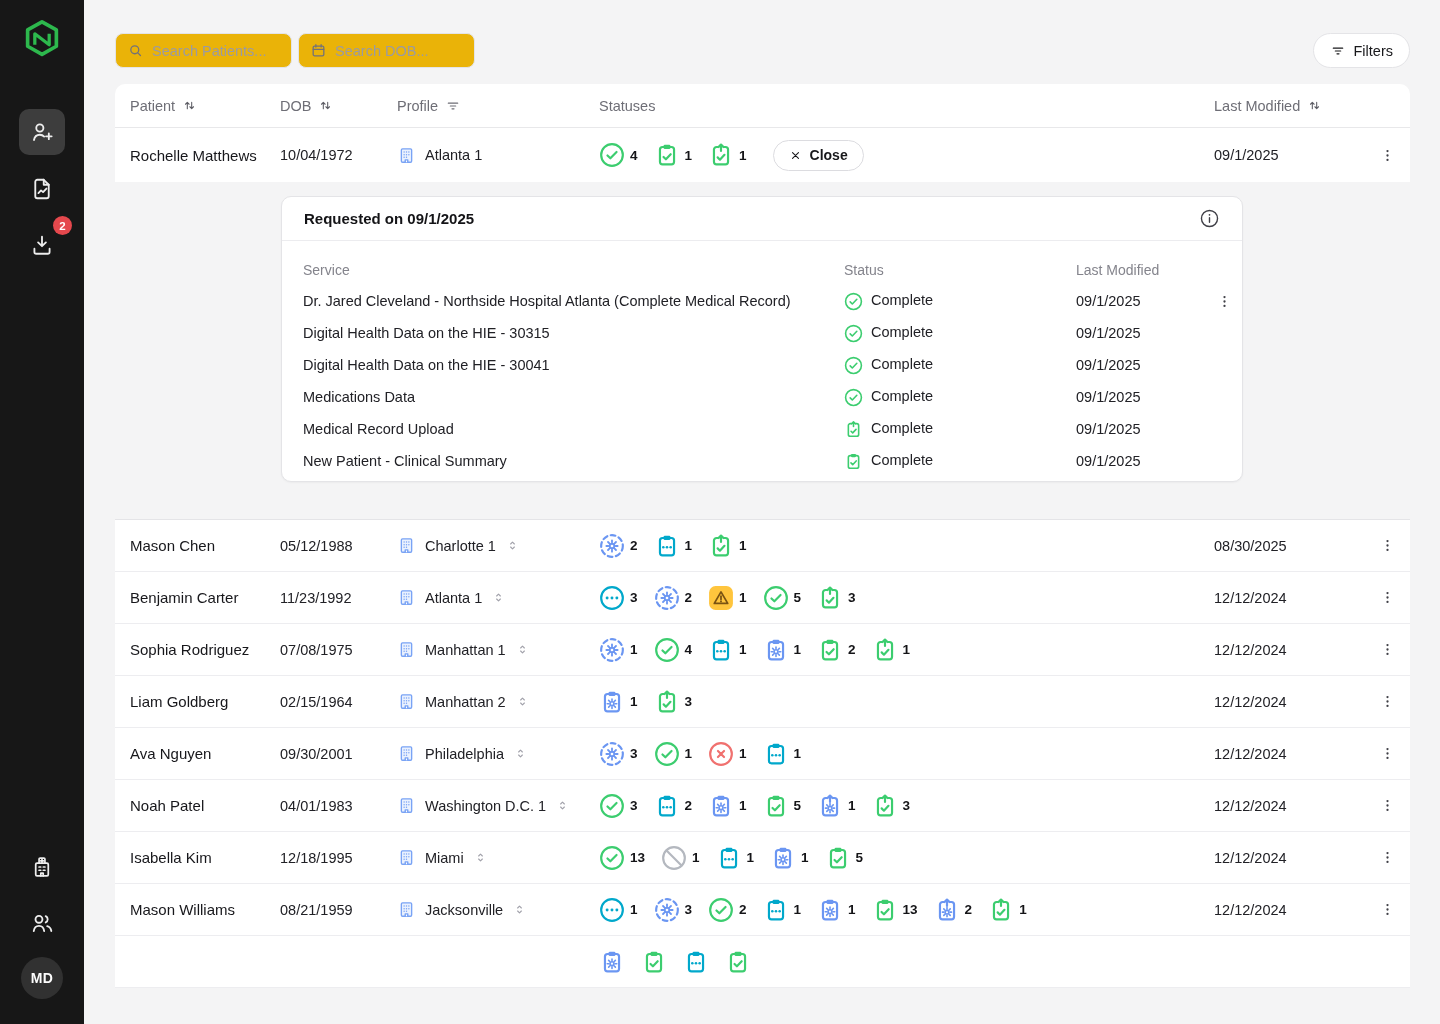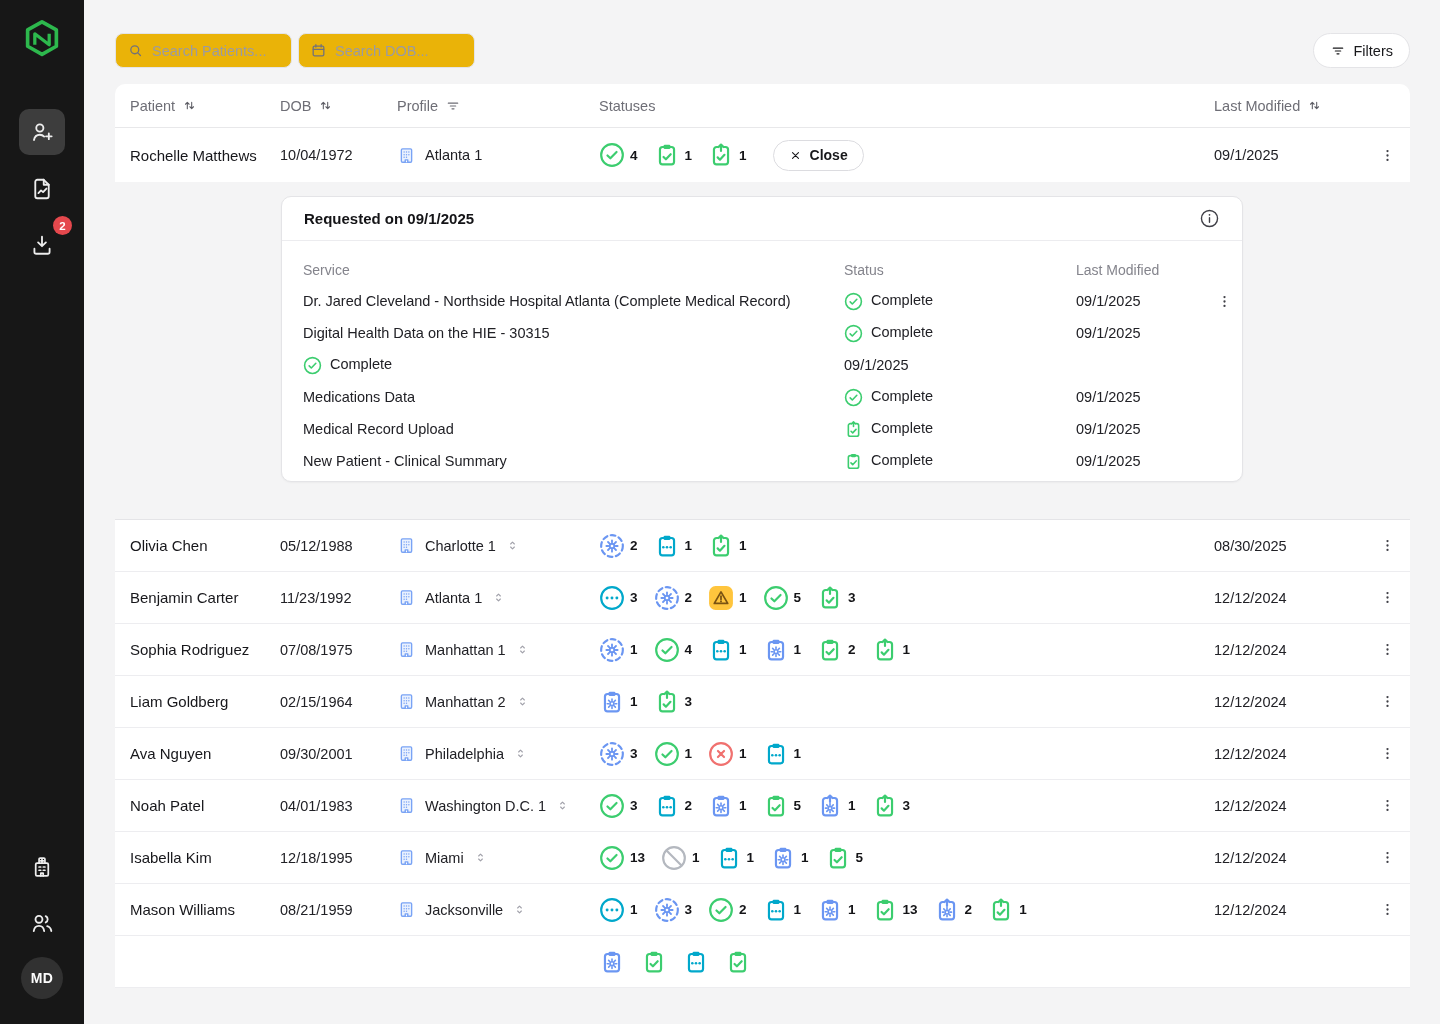--- a/index.html
+++ b/index.html
@@ -370,20 +370,21 @@
                       <circle cx="12" cy="12" r="10" stroke="#3ccd6f" stroke-width="2"></circle>
                       <path d="M7.8 12.4l2.7 2.7 5.7-5.9" stroke="#3ccd6f" stroke-width="2"></path>
                     </svg>
                   </span>
                   <span>Complete</span>
                 </div>
                 <div class="svc-date">09/1/2025</div>
                 <div class="svc-menu"></div>
               </div>
               <div class="svc-grid svc-row">
+                <div class="svc-name">Digital Health Data on the HIE - 30041</div>
                 <div class="svc-status">
                   <span>
                     <svg width="19" height="19" viewBox="0 0 24 24" fill="none" stroke-linecap="round" stroke-linejoin="round" style="display:block">
                       <circle cx="12" cy="12" r="10" stroke="#3ccd6f" stroke-width="2"></circle>
                       <path d="M7.8 12.4l2.7 2.7 5.7-5.9" stroke="#3ccd6f" stroke-width="2"></path>
                     </svg>
                   </span>
                   <span>Complete</span>
                 </div>
                 <div class="svc-date">09/1/2025</div>
@@ -432,21 +433,21 @@
                 </div>
                 <div class="svc-date">09/1/2025</div>
                 <div class="svc-menu"></div>
               </div>
             </div>
         </div>
       </div>
 
       <div class="rows-rest" id="rows-host">
           <div class="trow datarow">
-            <div class="cell patient">Olivia Chen</div>
+            <div class="cell patient">Mason Chen</div>
             <div class="cell dob">05/12/1988</div>
             <div class="cell profile">
               <span>
                 <svg width="19" height="19" viewBox="0 0 24 24" fill="none" stroke-linecap="round" stroke-linejoin="round" style="display:block">
                   <rect x="5.5" y="3.6" width="13" height="16.9" rx="1.5" fill="#eaf1fe" stroke="#79a3f5" stroke-width="1.7"></rect>
                   <g stroke="#79a3f5" stroke-width="1.8">
                     <path d="M9 7.6h.01M12 7.6h.01M15 7.6h.01M9 11h.01M12 11h.01M15 11h.01M9 14.3h.01M12 14.3h.01"></path>
                     <path d="M10.4 20.5v-3h3.2v3" fill="#fff"></path>
                   </g>
                 </svg>

